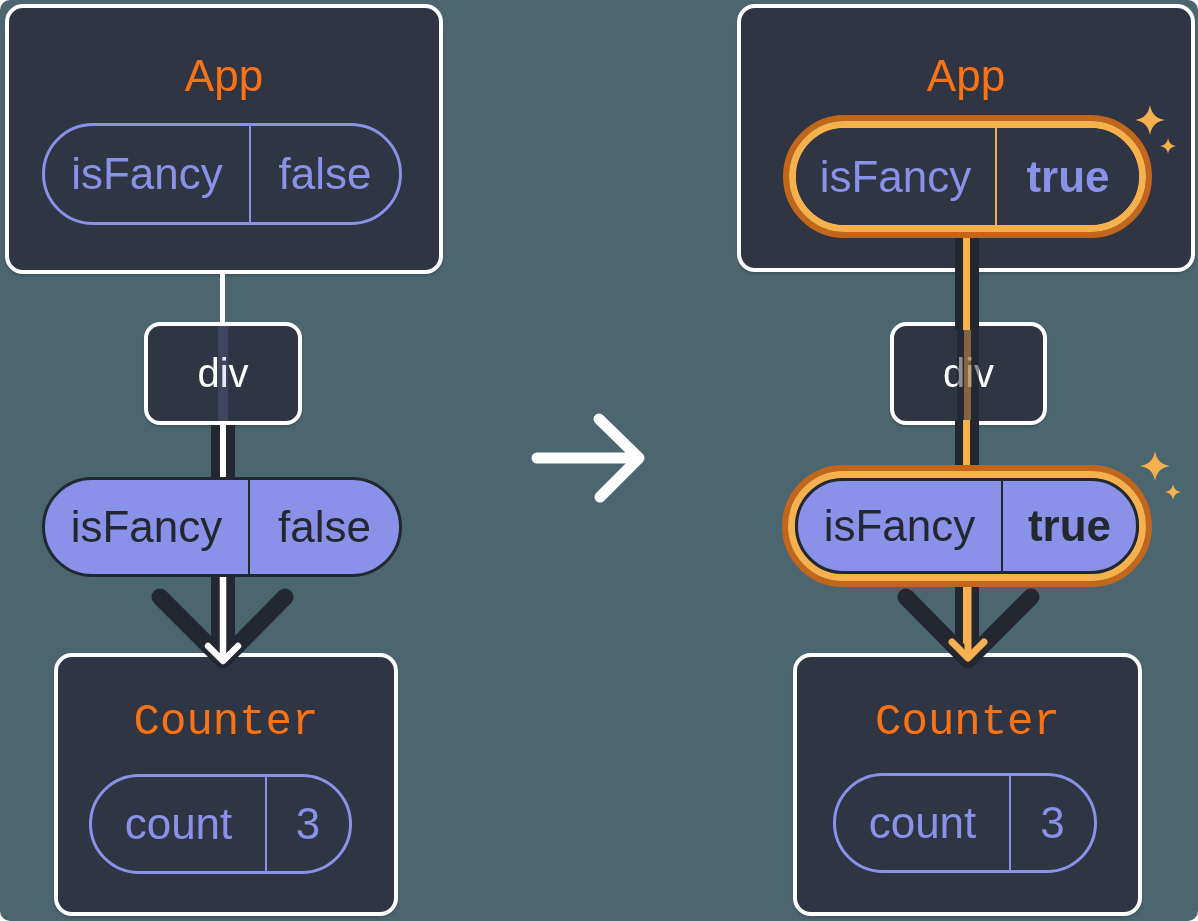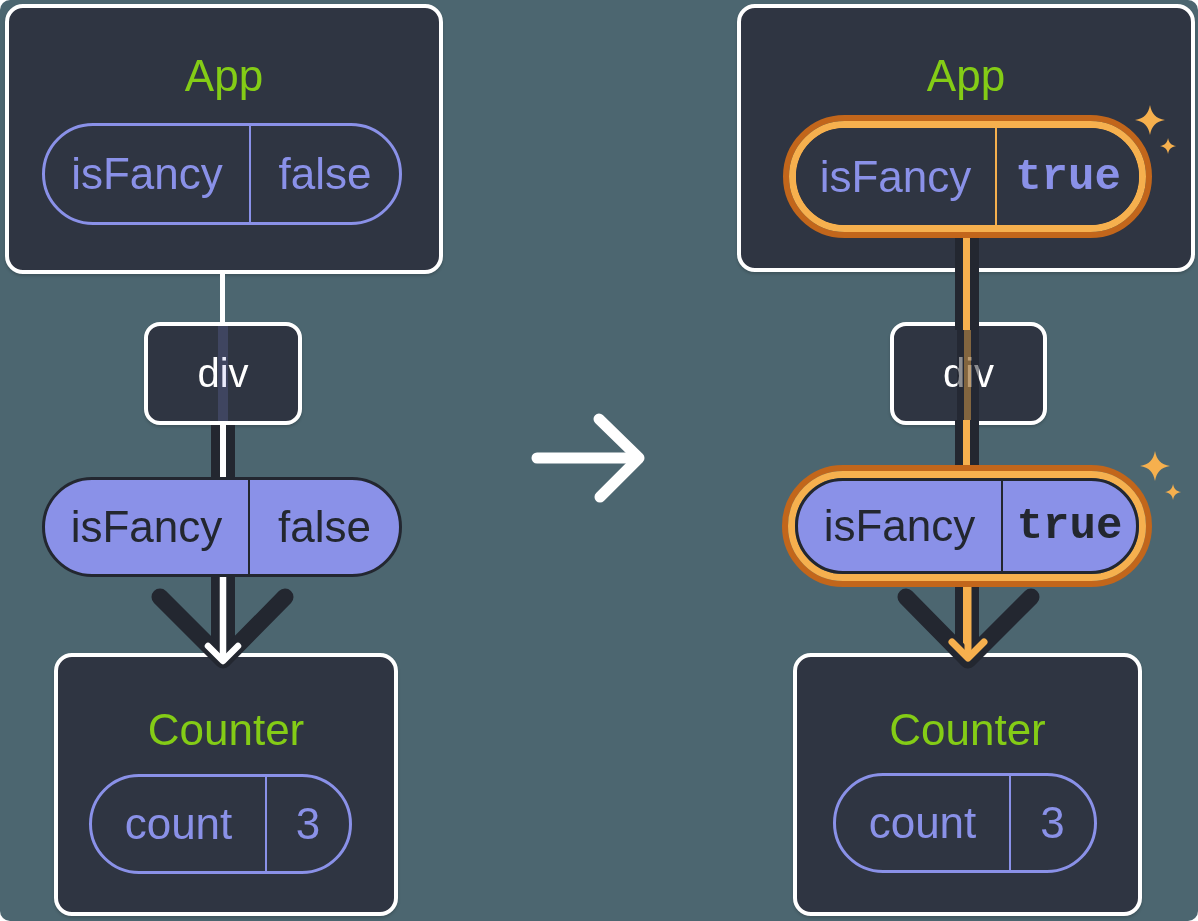--- a/index.html
+++ b/index.html
@@ -7,31 +7,31 @@
     position:relative;width:1198px;height:921px;background:#4C6670;
     border-radius:10px;overflow:hidden;
     font-family:"Liberation Sans", sans-serif;
   }
   
   .comp-box{
     position:absolute;box-sizing:border-box;background:#2F3542;
     border:4px solid #fff;border-radius:18px;z-index:1;
     box-shadow:0 2px 3px rgba(0,0,0,0.18);
   }
-  .comp-title{position:absolute;left:0;right:0;top:43px;text-align:center;color:#84cc16;font-size:44px;}
-  .title-counter{top:48px;}
+  .comp-title{position:absolute;left:0;right:0;top:43px;text-align:center;color:#f97316;font-size:44px;}
+  .title-counter{top:40px;font-family:Liberation Mono, monospace;}
   .node-label{width:100%;height:100%;display:flex;align-items:center;justify-content:center;color:#fff;font-size:40px;text-align:center;}
   
   .pill{position:absolute;box-sizing:border-box;display:flex;border-radius:999px;z-index:4;}
   .outline{border:3px solid #8A91E8;}
   .solid{background:#8A91E8;border:3px solid #232730;}
   .cell{flex:1;display:flex;align-items:center;justify-content:center;font-size:44px;height:100%;box-sizing:border-box;}
   .t-purple{color:#8A91E8;}
   .t-dark{color:#23272F;}
-  .t-bold{font-weight:700;font-family:Liberation Mono, monospace;}
+  .t-bold{font-weight:700;}
   .div-purple{border-right:2.5px solid #8A91E8;}
   .div-dark{border-right:2.5px solid #23272F;}
   .div-orange{border-right:2.5px solid #F6B04E;}
   
   .ring{position:absolute;box-sizing:border-box;border:6px solid #C2661B;border-radius:999px;z-index:4;}
   .ring-inner{width:100%;height:100%;box-sizing:border-box;border:7px solid #F6B04E;border-radius:999px;}
   .ring-core{width:100%;height:100%;box-sizing:border-box;border-radius:999px;display:flex;overflow:hidden;}
   .core-dark{background:#2F3542;}
   .core-purple{background:#8A91E8;border:3px solid #23272F;}
   

